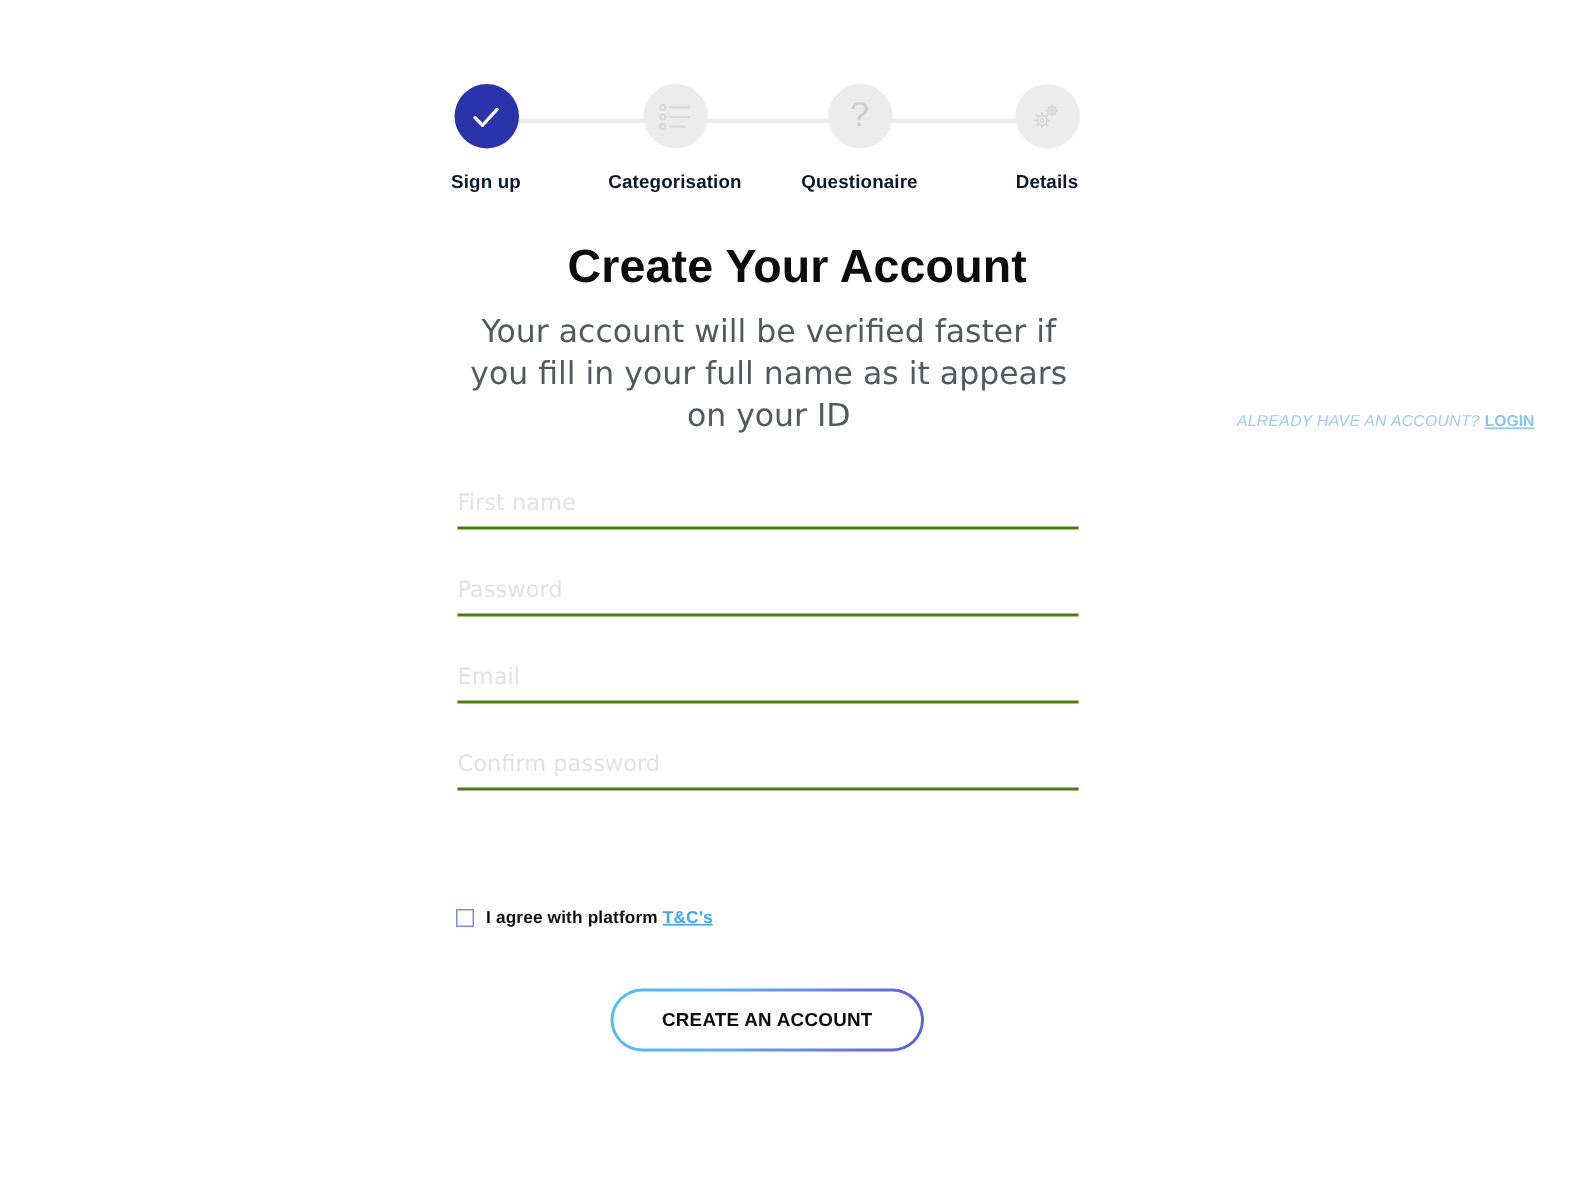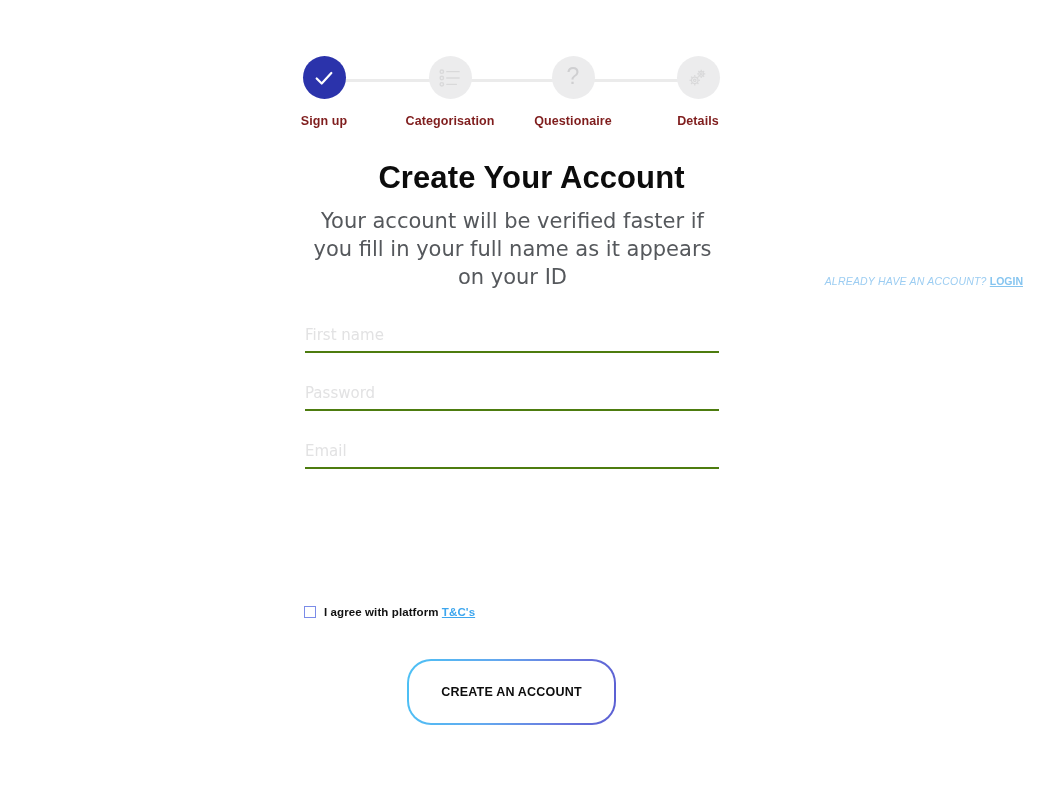--- a/index.html
+++ b/index.html
@@ -63,21 +63,21 @@
     z-index: 2;
     background: #ececed;
   }
   .step-circle.active {
     background: #2b33ab;
   }
   .step-label {
     margin-top: 15px;
     font-size: 12.5px;
     font-weight: bold;
-    color: #7f1d1d;
+    color: #0f172a;
     letter-spacing: 0.1px;
     line-height: 14px;
   }
 
   .icon-check svg { display: block; }
   .icon-list svg { display: block; }
   .icon-question {
     font-size: 23px;
     color: #cfcfd1;
     font-family: "Liberation Sans", sans-serif;
@@ -205,21 +205,21 @@
   .submit-btn {
     display: inline-block;
     padding: 2px;
     border-radius: 24px;
     background: linear-gradient(100deg, #4cc1f5 0%, #63a9ef 40%, #6a78de 75%, #5a5ed2 100%);
     cursor: pointer;
   }
   .submit-btn-inner {
     background: #ffffff;
     border-radius: 22px;
-    padding: 24px 32px;
+    padding: 12px 32px;
     font-size: 12.5px;
     font-weight: bold;
     color: #0d0d0d;
     letter-spacing: 0.2px;
     font-family: "Liberation Sans", sans-serif;
     white-space: nowrap;
   }
 </style>
 </head>
 <body>
@@ -309,20 +309,23 @@
   <div class="form">
     <div class="field">
       <input type="text" placeholder="First name" style="">
     </div>
     <div class="field">
       <input type="text" placeholder="Password" style="">
     </div>
     <div class="field">
       <input type="text" placeholder="Email" style="">
     </div>
+    <div class="field">
+      <input type="text" placeholder="Confirm password" style="">
+    </div>
   </div>
 
   <div class="agree-row">
     <div class="agree-box"></div>
     <div class="agree-text">
       <span>I agree with platform</span>
       <span class="tc-link">T&amp;C's</span>
     </div>
   </div>
 

